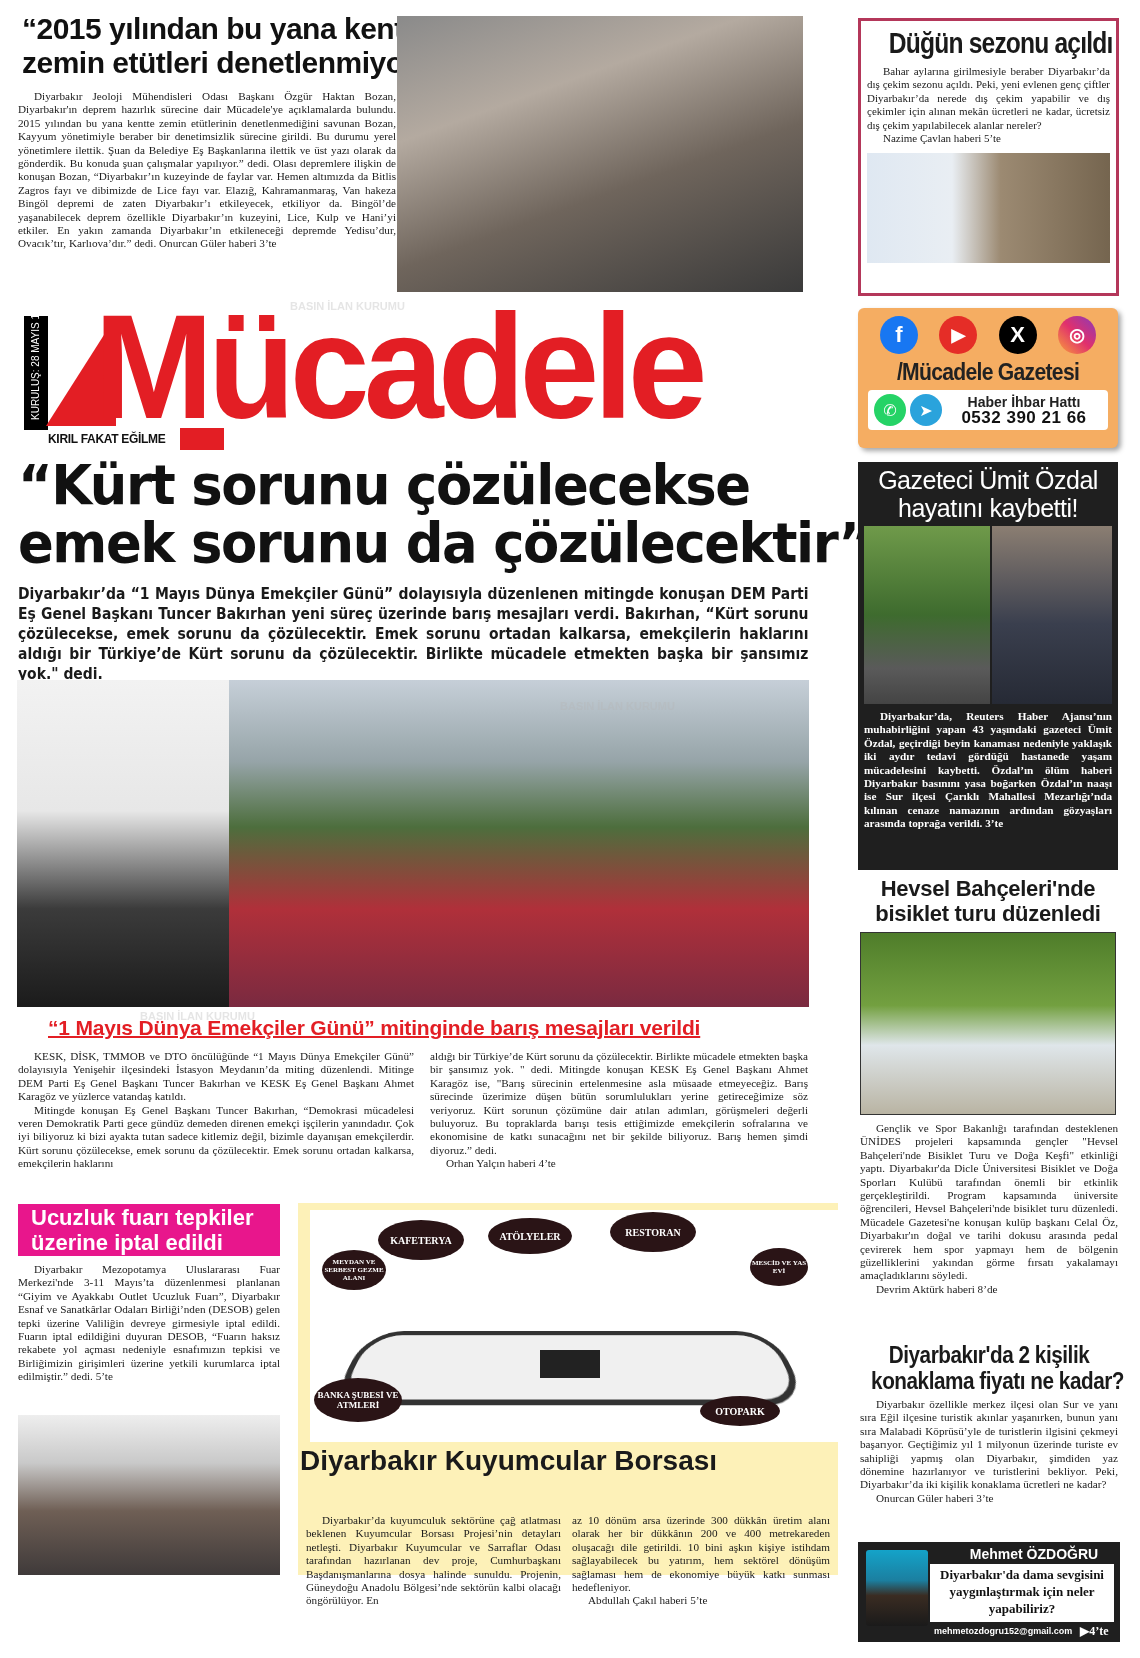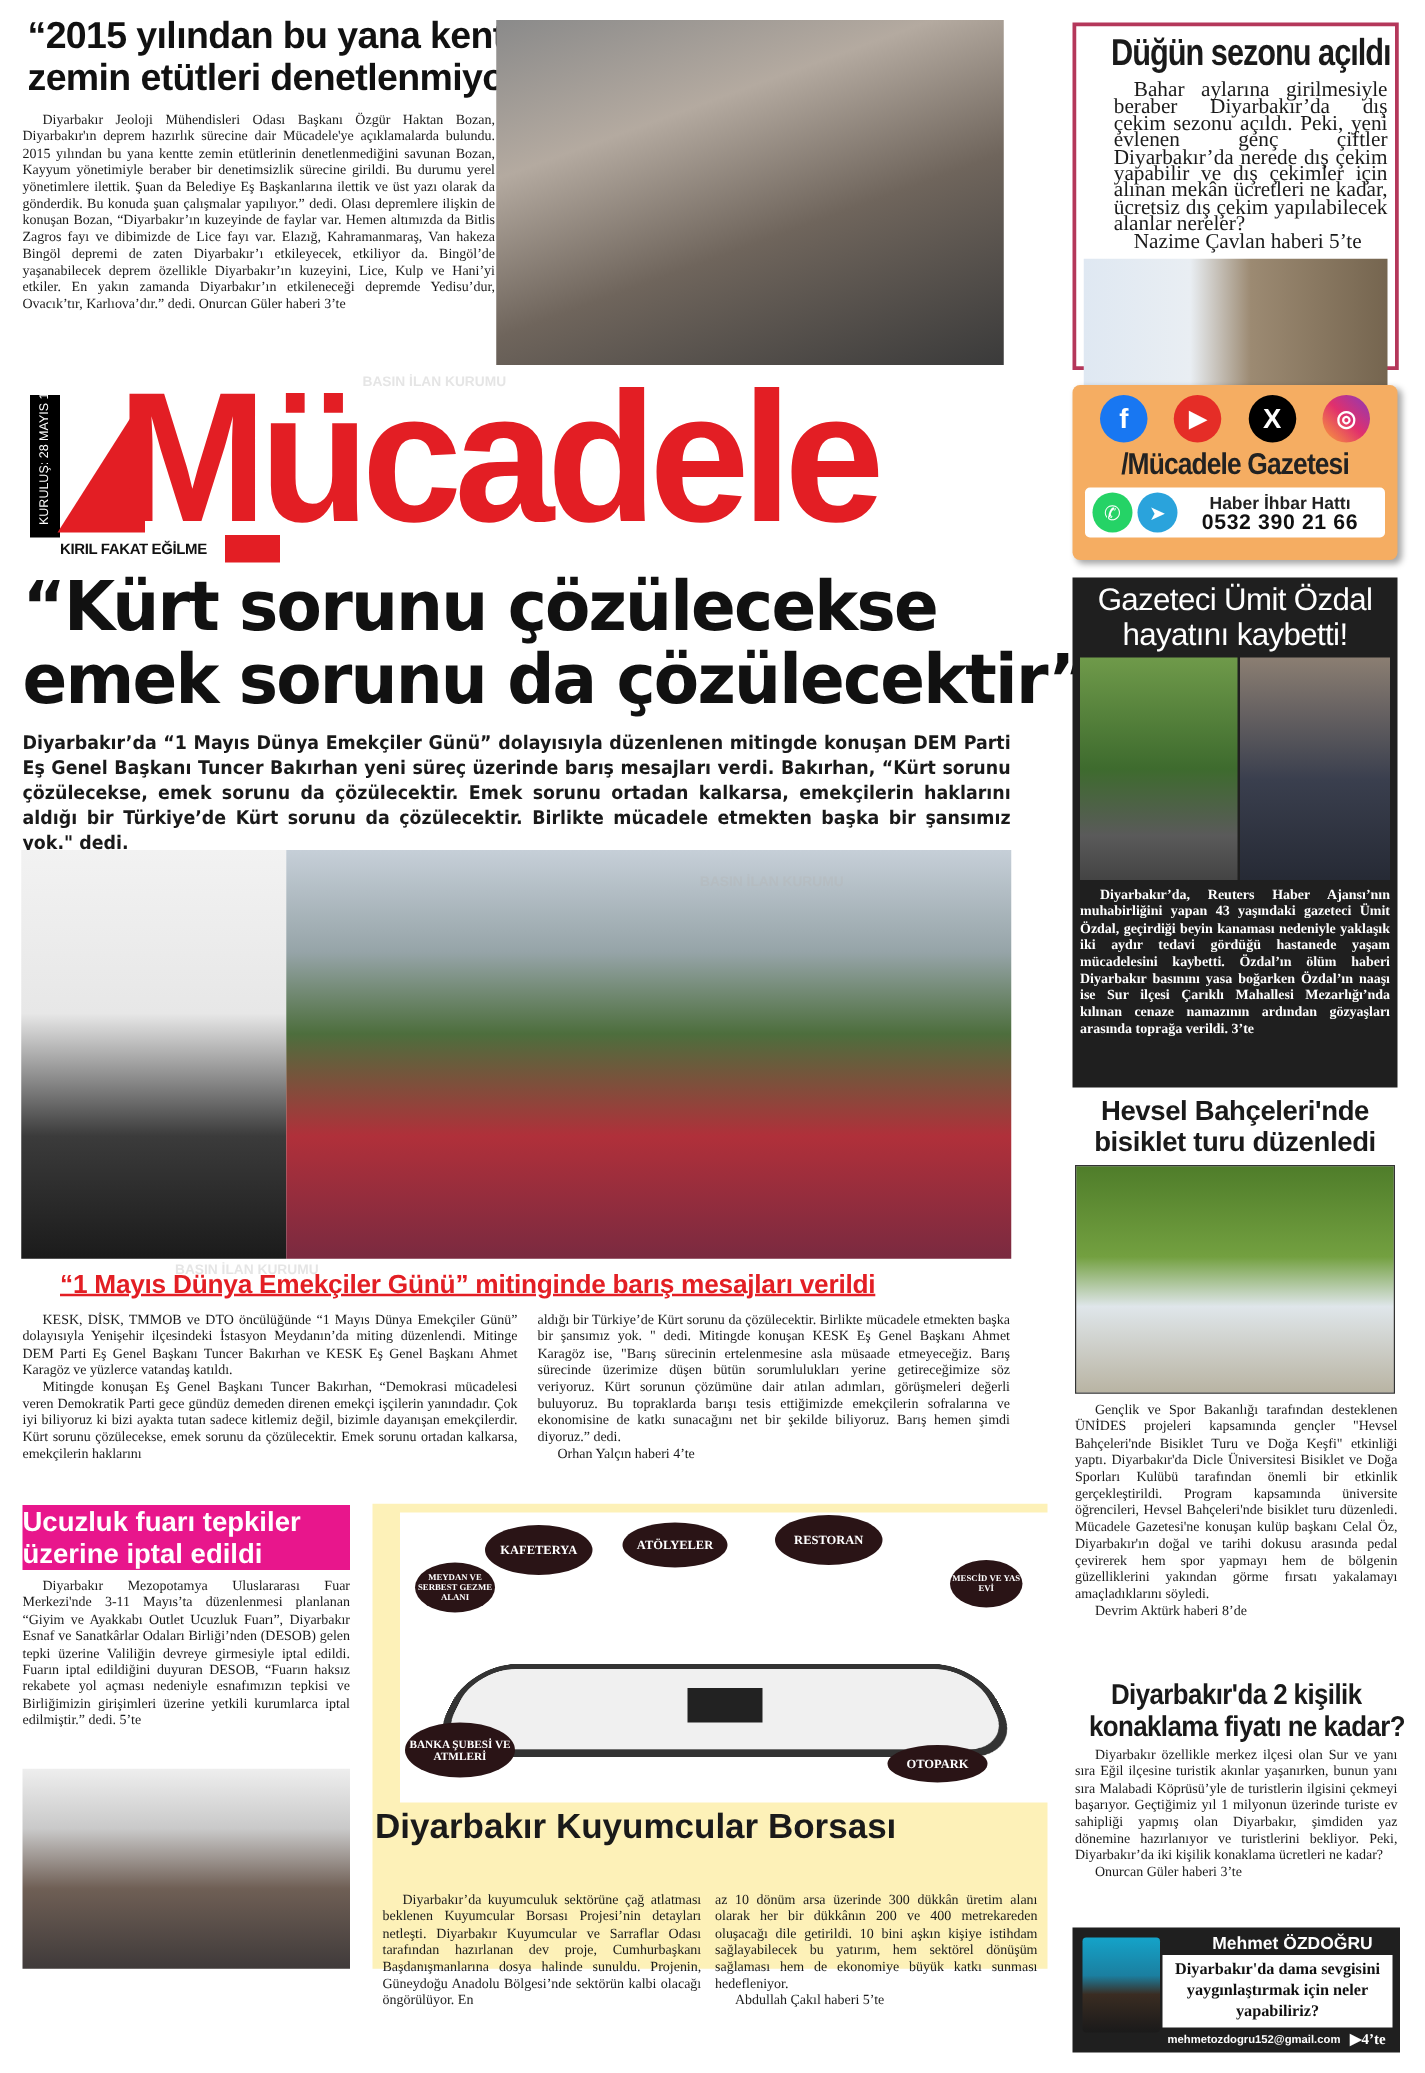--- a/index.html
+++ b/index.html
@@ -9,21 +9,21 @@
   .serif-body p { text-indent: 16px; }
   .hl { font-family: "Liberation Sans", sans-serif; font-weight: bold; }
   .photo { overflow: hidden; }
   
   #top-title { left: 22px; top: 12px; width: 420px; font-size: 30px; line-height: 34px; letter-spacing: -0.5px; color: #111; }
   #top-body { left: 18px; top: 90px; width: 378px; }
   #top-photo { left: 397px; top: 16px; width: 406px; height: 276px; background: linear-gradient(160deg, #8a8a8a 0%, #b4aaa0 30%, #6f655c 60%, #3a3a3a 100%); }
   
   #wedding { left: 858px; top: 18px; width: 261px; height: 278px; border: 3px solid #b4375a; padding: 4px 6px; }
   #wedding h2 { font-size: 30px; line-height: 36px; font-family: "Liberation Sans", sans-serif; font-weight: bold; letter-spacing: -1px; text-align: center; transform: scaleX(0.82); transform-origin: center; white-space: nowrap; }
-  #wedding .serif-body { font-size: 17px; line-height: 13.4px; margin-top: 4px; margin-left: 24px; }
+  #wedding .serif-body { font-size: 11px; line-height: 13.4px; margin-top: 4px; }
   #wedding-photo { margin-top: 8px; height: 110px; background: linear-gradient(90deg, #dfe8f2 0%, #e9eef3 35%, #9c8a72 55%, #75654f 100%); }
   
   #masthead { left: 24px; top: 316px; width: 816px; height: 134px; }
   #logo-left { left: 0; top: 0; width: 24px; height: 114px; background: #000; color: #fff; }
   #logo-left span { position: absolute; left: 6px; top: 104px; transform: rotate(-90deg); transform-origin: left top; font-family: "Liberation Sans", sans-serif; font-size: 10px; white-space: nowrap; }
   #logo-word { left: 70px; top: -14px; font-family: "Liberation Sans", sans-serif; font-weight: bold; font-size: 148px; line-height: 130px; color: #e31e24; letter-spacing: -6px; transform: scaleX(0.97); transform-origin: left top; white-space: nowrap; }
   #logo-pen { left: 22px; top: 0; width: 0; height: 0; border-left: 70px solid transparent; border-bottom: 110px solid #e31e24; }
   #motto { left: 24px; top: 116px; font-family: "Liberation Sans", sans-serif; font-size: 12px; font-weight: bold; color: #111; letter-spacing: -0.3px; }
   #red-bar { left: 156px; top: 112px; width: 44px; height: 22px; background: #e31e24; }
   #dateline { left: 200px; top: 116px; width: 616px; height: 18px; background: #111; color: #fff; font-family: "Liberation Sans", sans-serif; font-weight: bold; font-size: 12px; display: flex; justify-content: space-between; align-items: center; padding: 0 28px 0 10px; }
@@ -39,26 +39,26 @@
   #hotline .t2 { font-size: 17px; color: #111; letter-spacing: 0.5px; }
   
   #main-title { left: 18px; top: 456px; width: 800px; font-family: "DejaVu Sans", sans-serif; font-weight: bold; font-size: 55px; line-height: 58px; letter-spacing: -1.5px; color: #111; transform: scaleX(0.96); transform-origin: left top; white-space: nowrap; }
   #main-lead { left: 18px; top: 584px; width: 790px; font-family: "DejaVu Sans", sans-serif; font-weight: bold; font-size: 15px; line-height: 20px; text-align: justify; color: #1a1a1a; transform: scaleX(0.93); transform-origin: left top; width: 850px; }
   #rally-photo-1 { left: 17px; top: 680px; width: 212px; height: 327px; background: linear-gradient(180deg, #f2f2f2 0%, #e7e7e7 40%, #3b3b3b 70%, #1b1b1b 100%); }
   #rally-photo-2 { left: 229px; top: 680px; width: 580px; height: 327px; background: linear-gradient(180deg, #c6cfd8 0%, #96a4a8 25%, #4d6e3d 45%, #b0303a 70%, #7a2a40 100%); }
   #sub-title { left: 48px; top: 1016px; width: 760px; font-family: "Liberation Sans", sans-serif; font-weight: bold; font-size: 21px; color: #e31e24; text-decoration: underline; text-decoration-thickness: 2px; white-space: nowrap; letter-spacing: -0.2px; }
   #rally-body-1 { left: 18px; top: 1050px; width: 396px; }
   #rally-body-2 { left: 430px; top: 1050px; width: 378px; }
   
-  #fair-title { left: 18px; top: 1204px; width: 262px; height: 52px; background: #e8168c; color: #fff; font-family: "Liberation Sans", sans-serif; font-weight: bold; font-size: 22px; line-height: 25px; padding: 1px 0; white-space: nowrap; }
+  #fair-title { left: 18px; top: 1204px; width: 262px; height: 52px; background: #e8168c; color: #fff; font-family: "Liberation Sans", sans-serif; font-weight: bold; font-size: 22px; line-height: 25px; padding: 1px 13px; white-space: nowrap; }
   #fair-body { left: 18px; top: 1263px; width: 262px; }
   #fair-photo { left: 18px; top: 1415px; width: 262px; height: 160px; background: linear-gradient(180deg, #eee 0%, #c9c9c9 30%, #6f5f55 60%, #3f3a3a 100%); }
   
   #jewel-box { left: 298px; top: 1203px; width: 540px; height: 372px; background: #fdf1b8; border: 0; }
-  #jewel-diagram { left: 320px; top: 1210px; width: 612px; height: 232px; background: #fff; }
+  #jewel-diagram { left: 310px; top: 1210px; width: 612px; height: 232px; background: #fff; }
   .bubble { position: absolute; background: #2a1416; color: #fff; border-radius: 50%; font-family: "Liberation Serif", serif; font-weight: bold; display: flex; align-items: center; justify-content: center; text-align: center; font-size: 10px; line-height: 11px; }
   #plaza { left: 40px; top: 110px; width: 440px; height: 90px; border: 6px solid #333; border-radius: 40px; transform: perspective(300px) rotateX(35deg); background: #f0f0f0; }
   #plaza-core { left: 230px; top: 140px; width: 60px; height: 28px; background: #222; }
   #jewel-title { left: 300px; top: 1446px; width: 536px; text-align: left; font-family: "Liberation Sans", sans-serif; font-weight: bold; font-size: 28px; line-height: 30px; color: #1a1a1a; white-space: nowrap; }
   #jewel-body-1 { left: 306px; top: 1514px; width: 255px; }
   #jewel-body-2 { left: 572px; top: 1514px; width: 258px; }
   
   #umit { left: 858px; top: 462px; width: 260px; height: 408px; background: #1f1f1f; color: #fff; padding: 4px 6px; }
   #umit h2 { font-family: "Liberation Sans", sans-serif; font-weight: normal; font-size: 25px; line-height: 28px; text-align: center; white-space: nowrap; letter-spacing: -0.5px; }
   #umit-photos { display: flex; margin-top: 4px; height: 178px; gap: 2px; }

